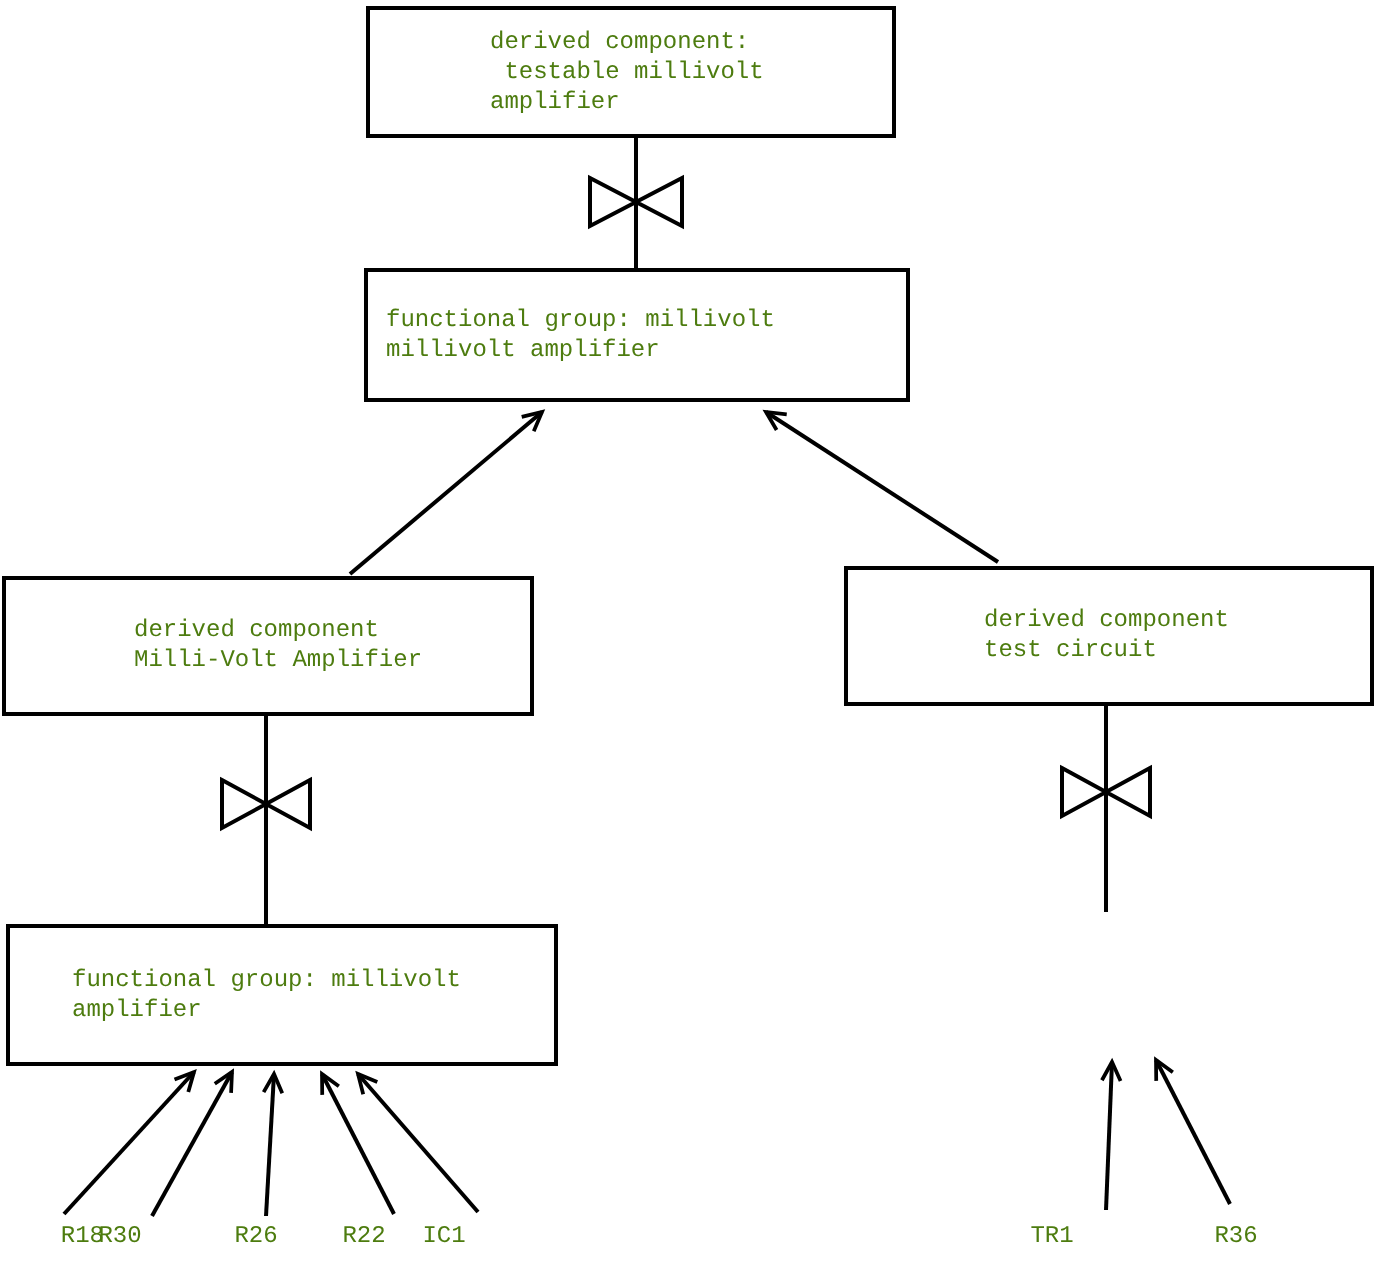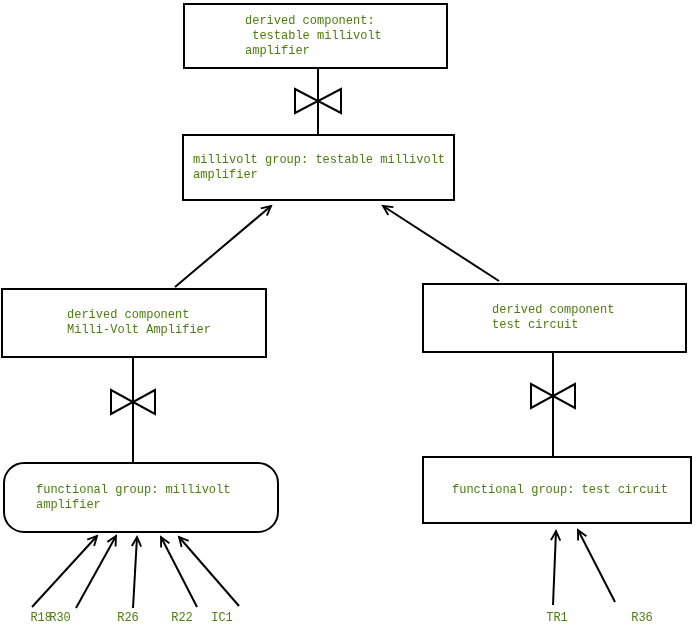--- a/index.html
+++ b/index.html
@@ -37,41 +37,41 @@
     white-space: pre-wrap;
     line-height: 15px;
   }
   
   #node-derived-testable   { left:183px; top:3px;   width:265px; height:66px; }
   #node-derived-testable .node-text   { padding-left:60px; }
   #node-functional-testable{ left:182px; top:134px; width:273px; height:67px; }
   #node-functional-testable .node-text{ padding-left:9px; }
   #node-derived-millivolt  { left:1px;   top:288px; width:266px; height:70px; }
   #node-derived-millivolt .node-text  { padding-left:64px; }
-  #node-functional-millivolt{ left:3px; top:462px;  width:276px; height:71px;border-radius:21px; }
+  #node-functional-millivolt{ left:3px; top:462px;  width:276px; height:71px; }
   #node-functional-millivolt .node-text{ padding-left:31px; }
   #node-derived-test       { left:422px; top:283px; width:265px; height:70px; }
   #node-derived-test .node-text       { padding-left:68px; }
   #node-functional-test    { left:422px; top:456px; width:270px; height:68px; }
   #node-functional-test .node-text    { padding-left:28px; }
 
   .leaf-label {
     position: absolute;
     top: 611px;
     width: 44px;
     text-align: center;
     white-space: nowrap;
   }
   #leaf-r18 { left: 8px; text-align: right;  }
   #leaf-r30 { left: 38px; }
   #leaf-r26 { left: 106px;}
   #leaf-r22 { left: 160px;}
   #leaf-ic1 { left: 200px;}
-  #leaf-tr1 { left: 535px;}
-  #leaf-r36 { left: 620px;}
+  #leaf-tr1 { left: 504px;}
+  #leaf-r36 { left: 596px;}
 </style>
 </head>
 <body>
 
 <div id="canvas">
 
   <svg id="connector-layer" viewBox="0 0 698 631" xmlns="http://www.w3.org/2000/svg">
     <defs>
       <marker id="arrowOpen" viewBox="0 0 12 12" refX="10" refY="6" markerWidth="14" markerHeight="14" markerUnits="userSpaceOnUse" orient="auto">
         <path d="M2,2 L10,6 L2,10" fill="none" stroke="#000000" stroke-width="1.6"></path>
@@ -98,40 +98,37 @@
     <line x1="553" y1="605" x2="556" y2="531" stroke="#000000" stroke-width="2" marker-end="url(#arrowOpen)"></line>
     <line x1="615" y1="602" x2="578" y2="530" stroke="#000000" stroke-width="2" marker-end="url(#arrowOpen)"></line>
   </svg>
 
   <div class="node" id="node-derived-testable">
     <span class="node-text">derived component:
  testable millivolt amplifier</span>
   </div>
 
   <div class="node" id="node-functional-testable">
-    <span class="node-text">millivolt group: testable millivolt amplifier</span>
+    <span class="node-text">functional group: millivolt millivolt amplifier</span>
   </div>
 
   <div class="node" id="node-derived-millivolt">
     <span class="node-text">derived component
 Milli-Volt Amplifier</span>
   </div>
 
   <div class="node" id="node-functional-millivolt">
     <span class="node-text">functional group: millivolt amplifier</span>
   </div>
 
   <div class="node" id="node-derived-test">
     <span class="node-text">derived component
 test circuit</span>
   </div>
 
-  <div class="node" id="node-functional-test">
-    <span class="node-text">functional group: test circuit</span>
-  </div>
 
   <div class="leaf-label" id="leaf-r18">R18</div>
   <div class="leaf-label" id="leaf-r30">R30</div>
   <div class="leaf-label" id="leaf-r26">R26</div>
   <div class="leaf-label" id="leaf-r22">R22</div>
   <div class="leaf-label" id="leaf-ic1">IC1</div>
   <div class="leaf-label" id="leaf-tr1">TR1</div>
   <div class="leaf-label" id="leaf-r36">R36</div>
 
 </div>

